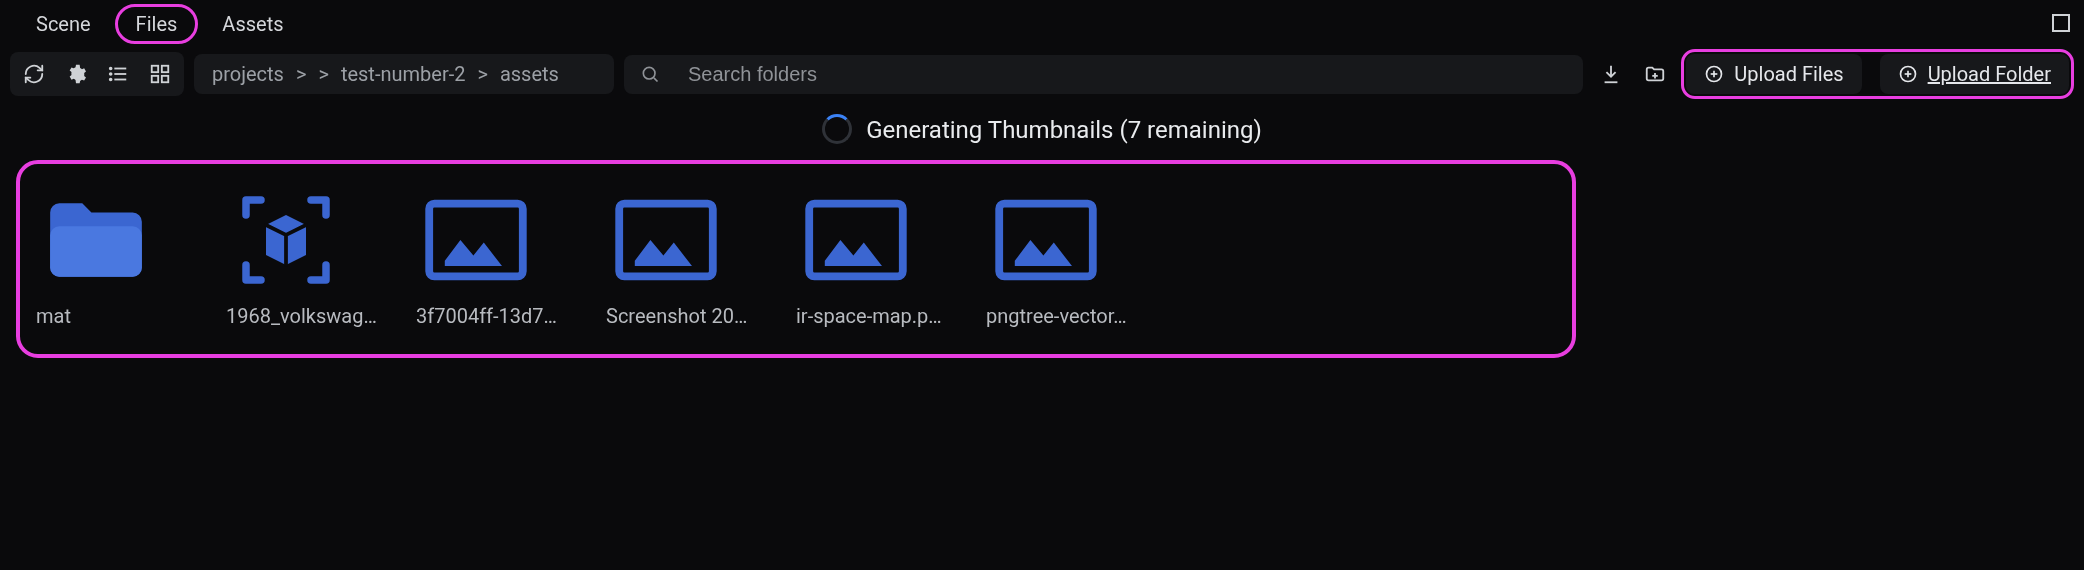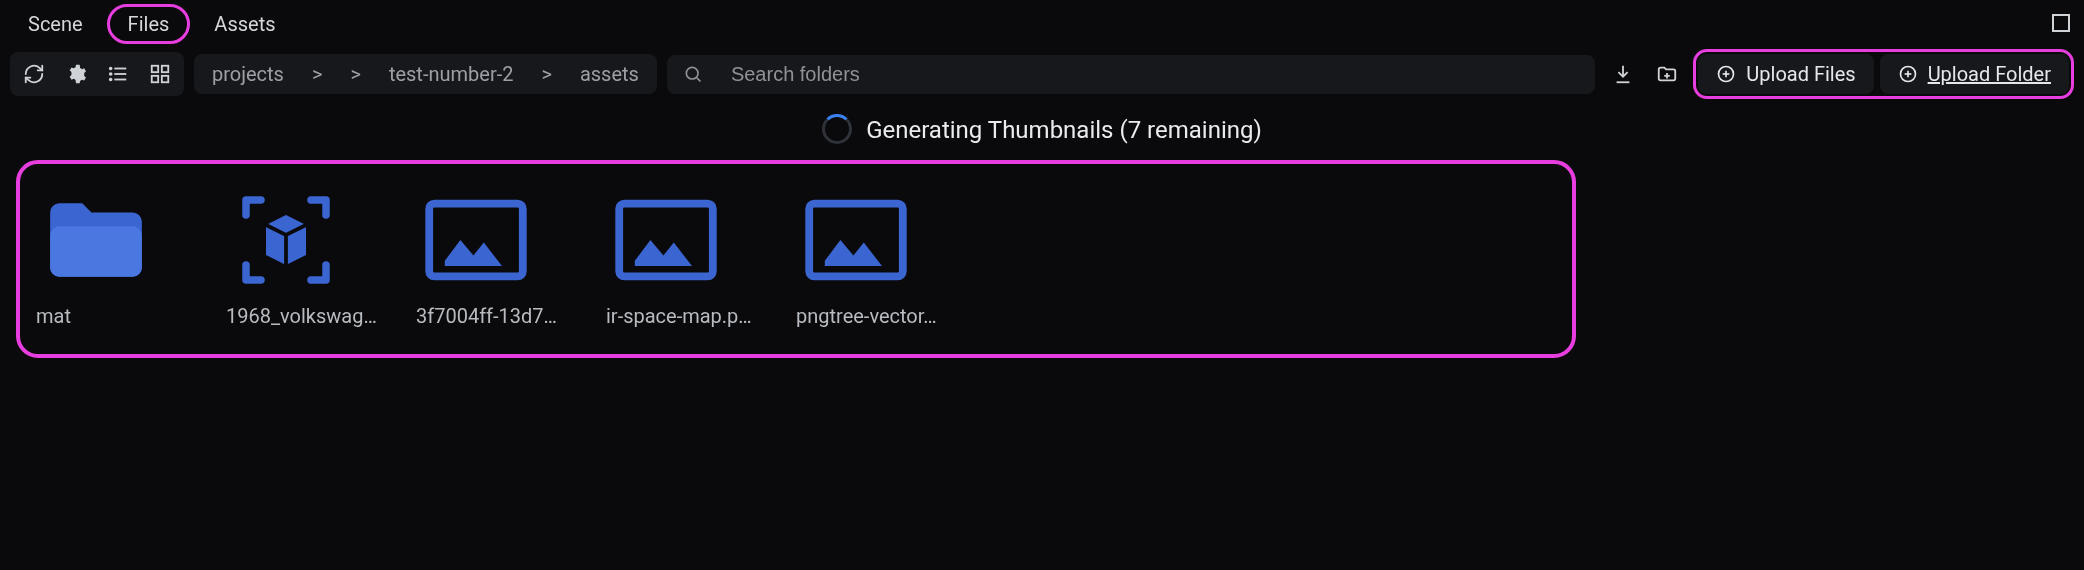--- a/index.html
+++ b/index.html
@@ -1,34 +1,34 @@
 <!DOCTYPE html>
 <html><head>
 <meta charset="utf-8">
 <style>
   * { box-sizing: border-box; margin: 0; padding: 0; }
   html, body { width: 2084px; height: 570px; background: #0a0a0c; color: #d5d7db; font-family: -apple-system, BlinkMacSystemFont, "Segoe UI", Roboto, sans-serif; font-size: 20px; overflow: hidden; }
 
   
-  .tabs { display: flex; align-items: center; height: 48px; padding: 0 12px; position: relative; }
+  .tabs { display: flex; align-items: center; height: 48px; padding: 0 20px; position: relative; }
   .tab { padding: 8px 16px; color: #d5d7db; cursor: pointer; border-radius: 8px; margin-right: 8px; }
   .tab.active { border: 3px solid #e83ee0; border-radius: 20px; padding: 5px 18px; }
   .maximize-box { position: absolute; right: 14px; top: 14px; width: 18px; height: 18px; border: 2px solid #cfd2d6; }
 
   
   .toolbar { display: flex; align-items: center; height: 52px; padding: 6px 10px; gap: 10px; }
   .icon-group { display: flex; align-items: center; background: #17181b; border-radius: 8px; padding: 4px 6px; gap: 6px; }
   .icon-btn { width: 36px; height: 36px; display: flex; align-items: center; justify-content: center; color: #cfd2d6; cursor: pointer; border-radius: 6px; }
-  .breadcrumb { display: flex; align-items: center; background: #17181b; border-radius: 8px; padding: 8px 18px; gap: 28px; color: #9ca0a6; flex: 0 0 auto; min-width: 420px; }
+  .breadcrumb { display: flex; align-items: center; background: #17181b; border-radius: 8px; padding: 8px 18px; gap: 12px; color: #9ca0a6; flex: 0 0 auto; min-width: 420px; }
   .crumb-sep { color: #9ca0a6; }
   .search-box { display: flex; align-items: center; background: #17181b; border-radius: 8px; padding: 8px 16px; gap: 28px; flex: 1; color: #8f9297; }
   .search-input { background: transparent; border: none; outline: none; color: #d5d7db; font-size: 20px; flex: 1; }
   .search-input::placeholder { color: #8f9297; }
   .right-actions { display: flex; align-items: center; gap: 8px; }
-  .upload-group { display: flex; align-items: center; gap: 0; border: 3px solid #e83ee0; border-radius: 14px; padding: 2px; }
+  .upload-group { display: flex; align-items: center; gap: 12px; border: 3px solid #e83ee0; border-radius: 14px; padding: 2px; }
   .upload-btn { display: flex; align-items: center; gap: 10px; padding: 8px 18px; color: #e5e7eb; cursor: pointer; background: #17181b; border-radius: 8px; }
   .upload-btn + .upload-btn { margin-left: 6px; text-decoration: underline; }
 
   
   .status-row { display: flex; align-items: flex-end; justify-content: center; gap: 14px; height: 44px; color: #e9ebee; font-size: 24px; }
   .spinner { width: 30px; height: 30px; border: 3px solid #2f3238; border-top-color: #3b82f6; border-radius: 50%; }
 
   
   .items-wrap { margin: 16px 16px 0 16px; border: 4px solid #e83ee0; border-radius: 22px; padding: 26px 16px 26px 16px; display: flex; gap: 10px; flex-wrap: nowrap; width: 1560px; }
   .item { width: 180px; display: flex; flex-direction: column; align-items: flex-start; gap: 14px; }
@@ -172,20 +172,29 @@
   <div class="item">
     <div class="thumb">
       <svg width="104" height="90" viewBox="0 0 40 32" fill="none">
           <rect x="2" y="2" width="36" height="28" rx="2" stroke="#3b66d1" stroke-width="3"></rect>
           <path d="M8 24l6-8 5 6 4-5 7 9H8z" fill="#3b66d1"></path>
         </svg>
     </div>
     <div class="item-label">3f7004ff-13d7…</div>
   </div>
 
+  <div class="item">
+    <div class="thumb">
+      <svg width="104" height="90" viewBox="0 0 40 32" fill="none">
+          <rect x="2" y="2" width="36" height="28" rx="2" stroke="#3b66d1" stroke-width="3"></rect>
+          <path d="M8 24l6-8 5 6 4-5 7 9H8z" fill="#3b66d1"></path>
+        </svg>
+    </div>
+    <div class="item-label">Screenshot 20…</div>
+  </div>
 
 
   <div class="item">
     <div class="thumb">
       <svg width="104" height="90" viewBox="0 0 40 32" fill="none">
           <rect x="2" y="2" width="36" height="28" rx="2" stroke="#3b66d1" stroke-width="3"></rect>
           <path d="M8 24l6-8 5 6 4-5 7 9H8z" fill="#3b66d1"></path>
         </svg>
     </div>
     <div class="item-label">ir-space-map.p…</div>

